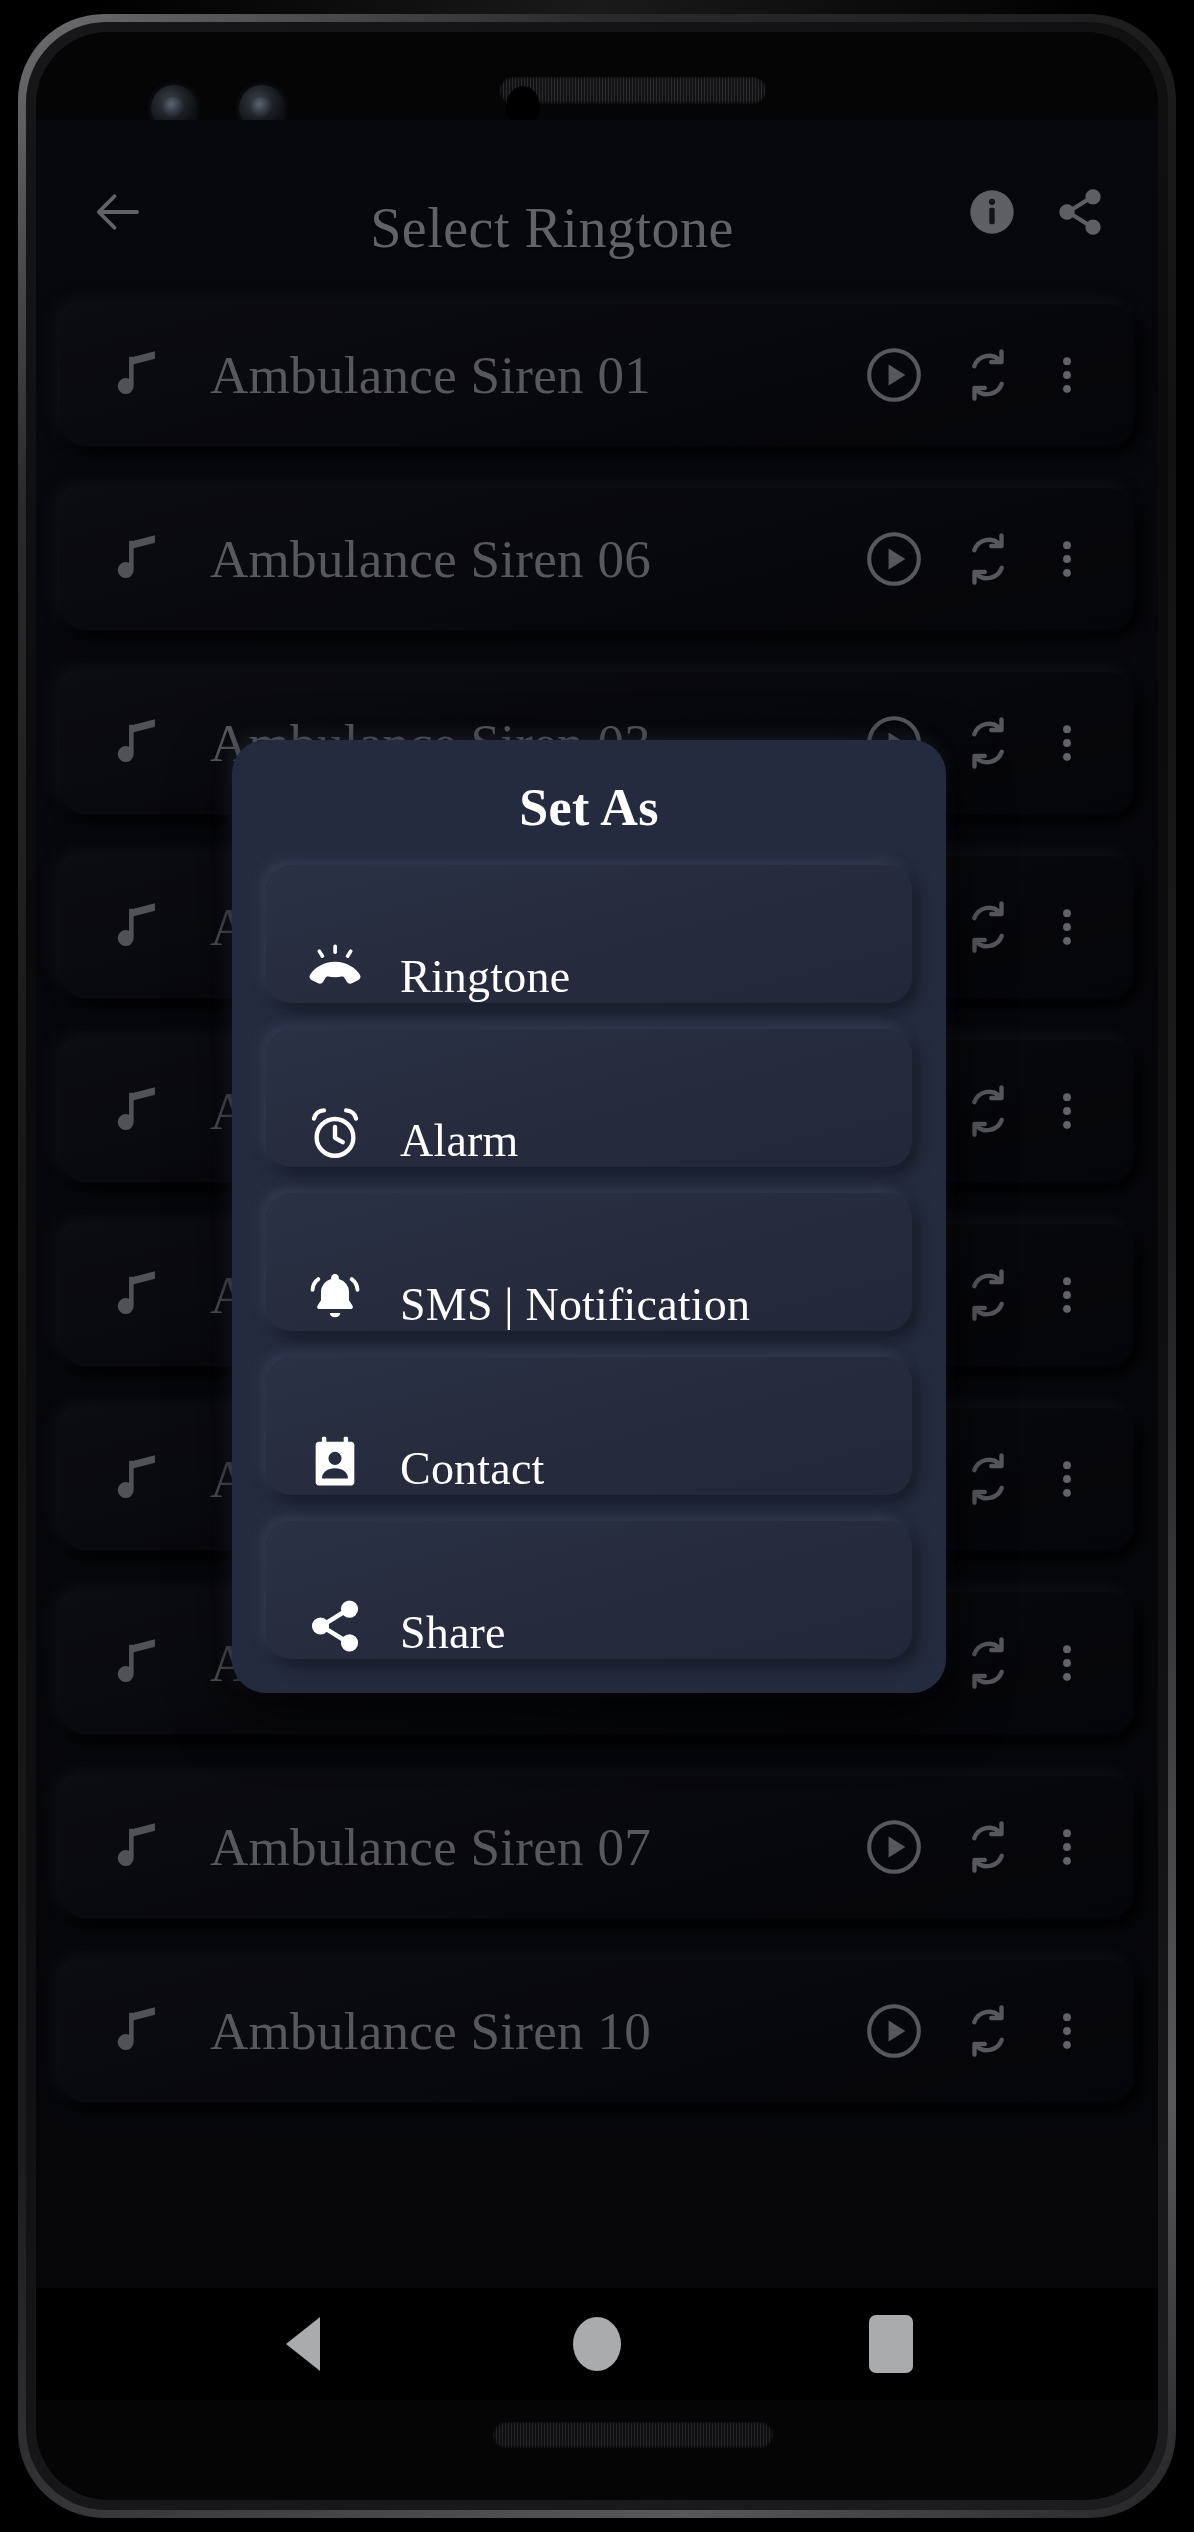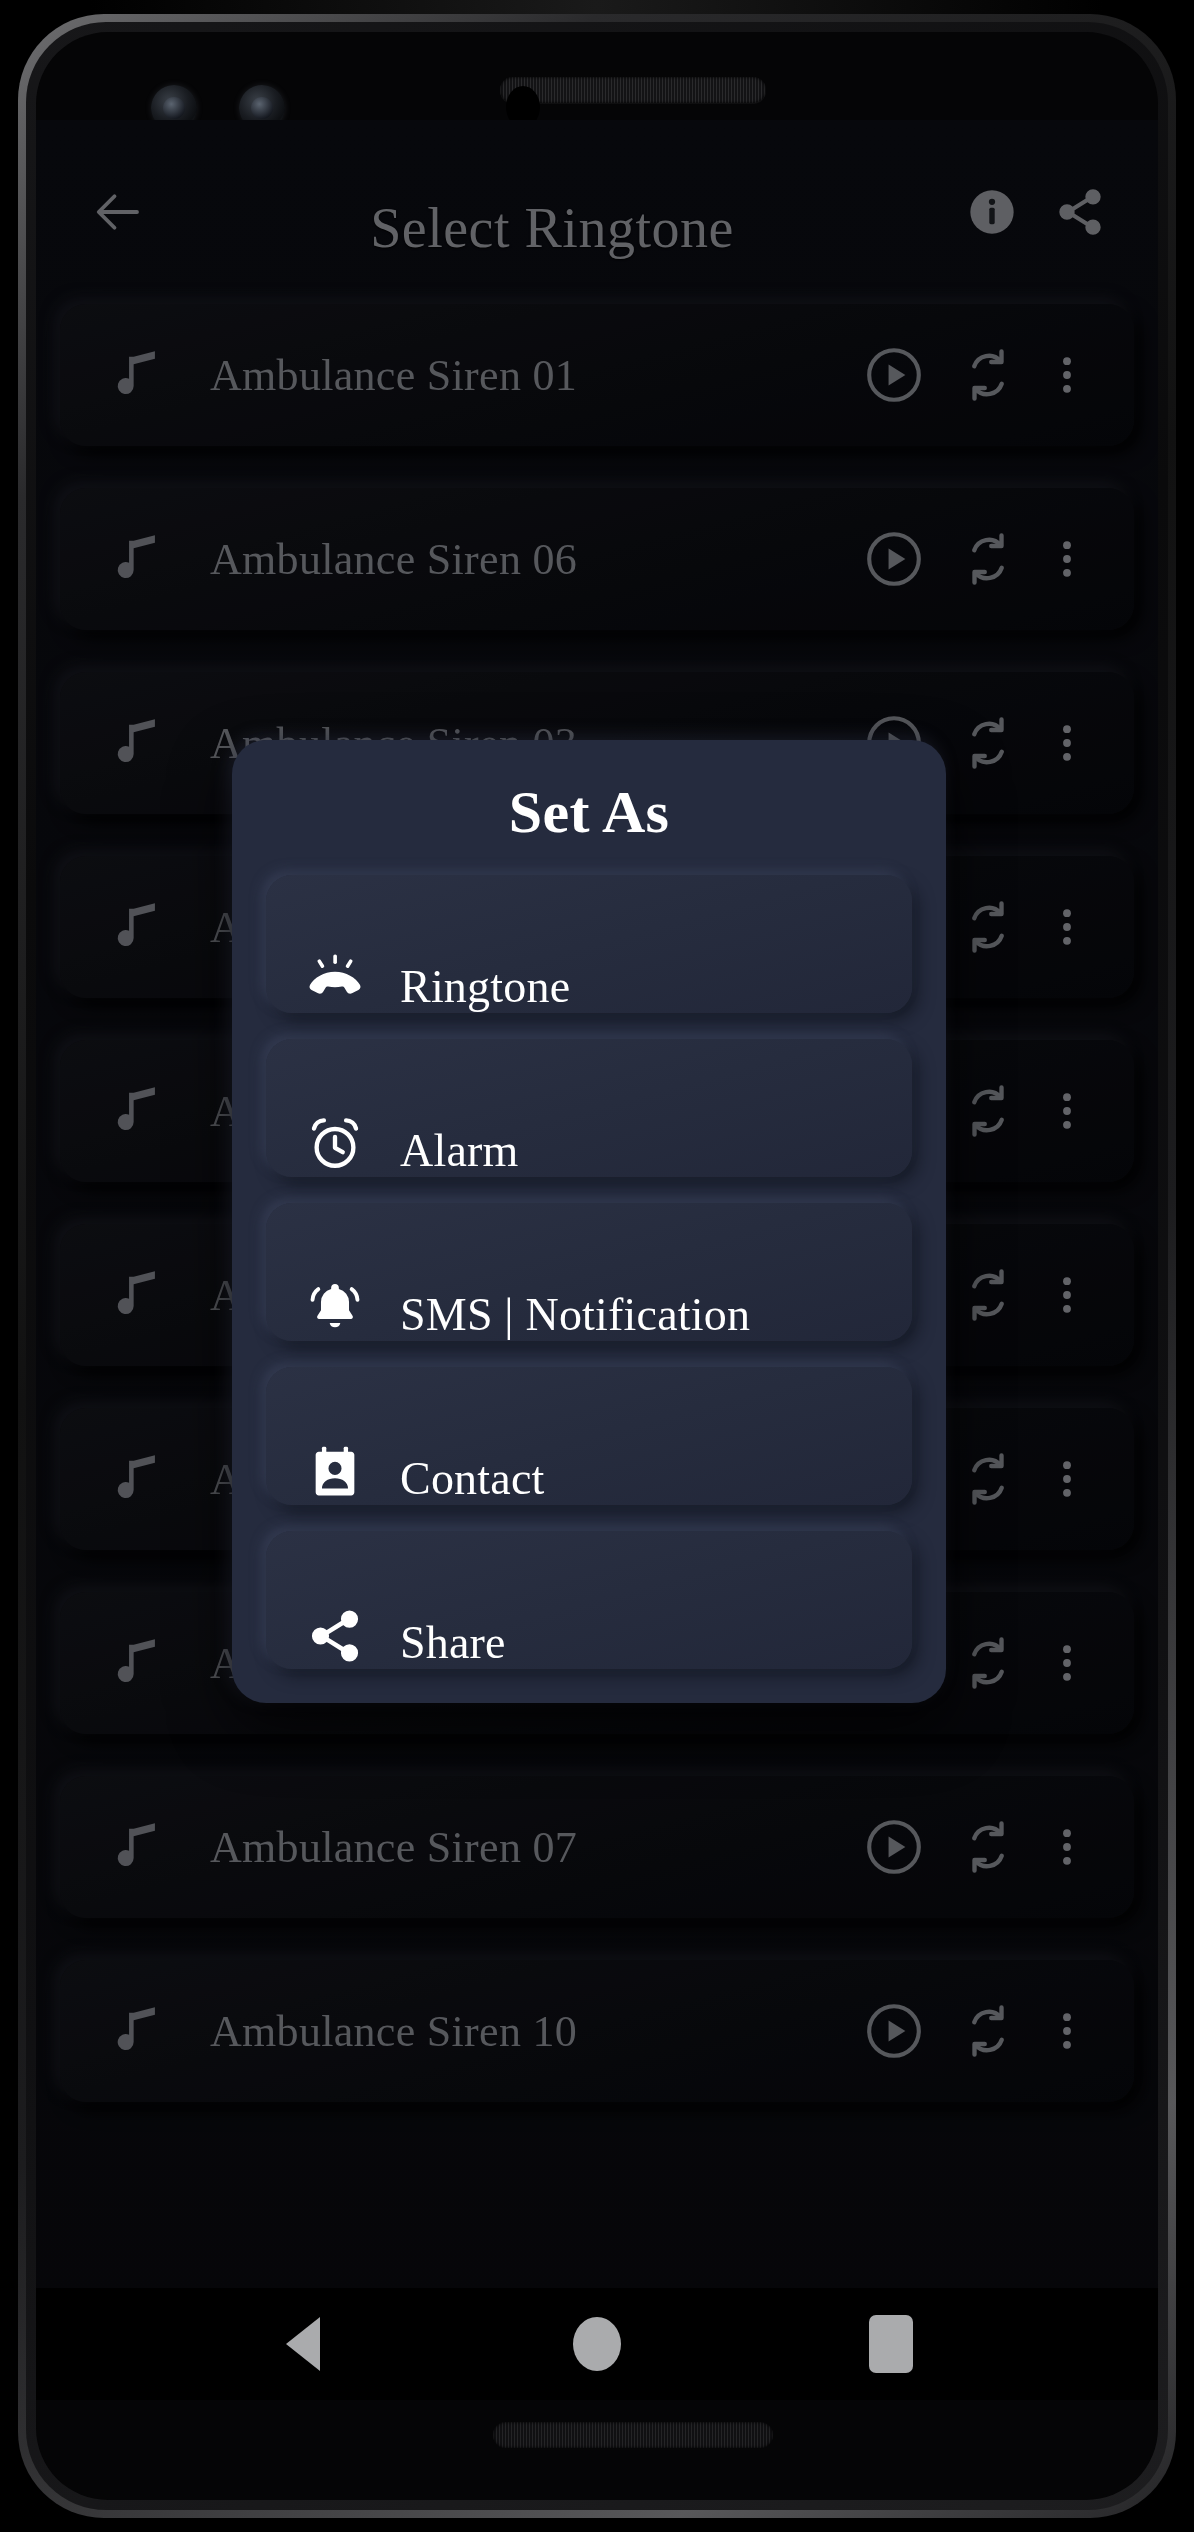--- a/index.html
+++ b/index.html
@@ -150,21 +150,21 @@
     padding: 0 40px 0 48px;
   }
   .row-note-icon {
     flex: 0 0 auto;
     width: 60px;
     display: flex; align-items: center; justify-content: center;
   }
   .row-title {
     flex: 1 1 auto;
     margin-left: 42px;
-    font-size: 44px;
+    font-size: 53px;
     color: #7c7e85;
     letter-spacing: .3px;
     white-space: nowrap;
     overflow: hidden;
   }
   .row-action {
     flex: 0 0 auto;
     width: 72px; height: 72px;
     display: flex; align-items: center; justify-content: center;
   }
@@ -184,21 +184,21 @@
     width: 714px;
     border-radius: 34px;
     background: #252b3e;
     box-shadow:
       0 24px 60px rgba(0,0,0,.75),
       -4px -4px 16px rgba(62,70,96,.35);
     padding: 26px 34px 34px 34px;
   }
   #dialog-title {
     text-align: center;
-    font-size: 60px;
+    font-size: 52px;
     font-weight: bold;
     color: #ffffff;
     padding: 12px 0 28px 0;
     letter-spacing: .4px;
   }
   .dialog-option {
     height: 138px;
     border-radius: 26px;
     background: linear-gradient(165deg, #2b3144 0%, #262c3e 50%, #222739 100%);
     box-shadow:

